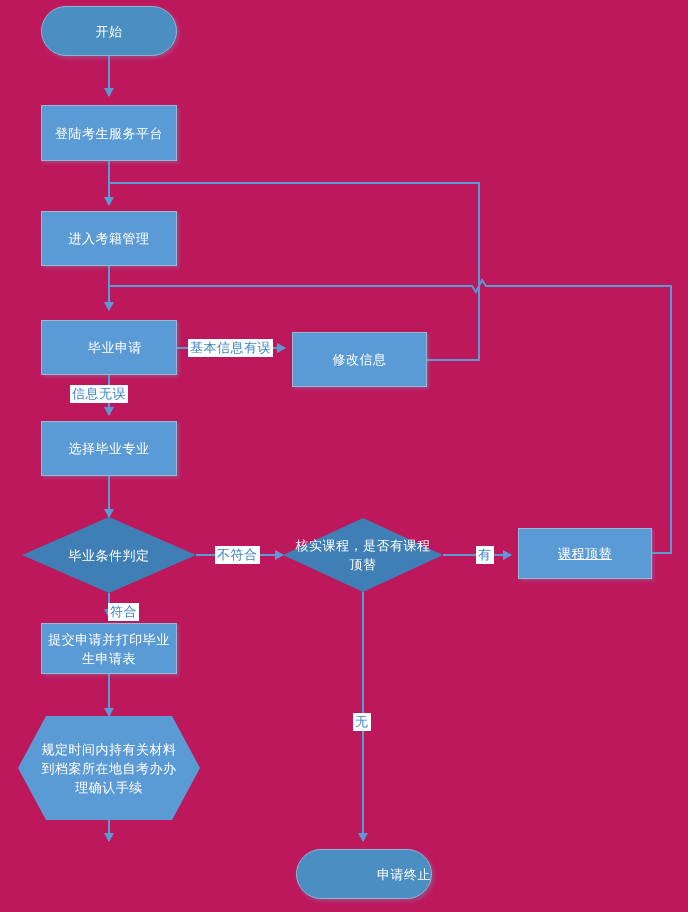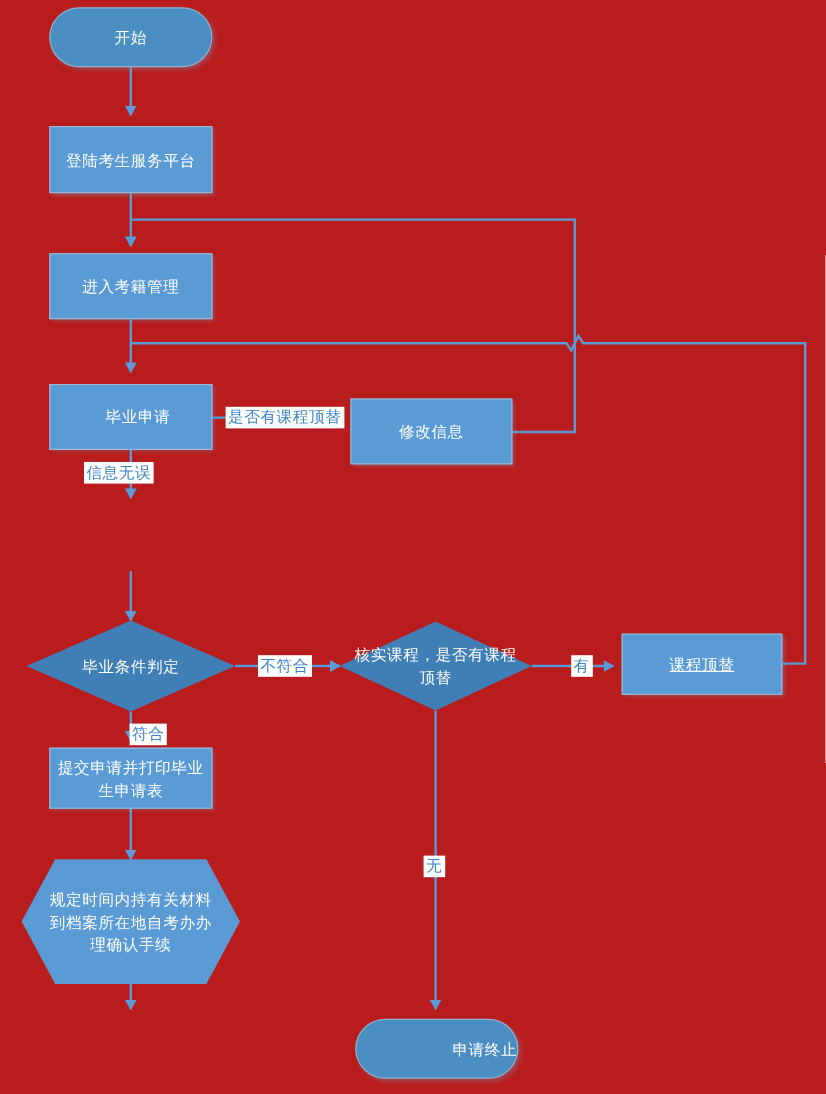--- a/index.html
+++ b/index.html
@@ -4,21 +4,21 @@
 <style>
   html, body {
     margin: 0;
     padding: 0;
     background: #ffffff;
   }
   #canvas {
     position: relative;
     width: 688px;
     height: 912px;
-    background: #b91c1c;
+    background: #be185d;
     font-family: "Liberation Sans", "DejaVu Sans", sans-serif;
     overflow: hidden;
   }
   #svg-layer {
     position: absolute;
     left: 0; top: 0;
     width: 688px;
     height: 912px;
   }
   .node {
@@ -140,20 +140,23 @@
   </div>
 
   <div class="node node-rect" style="left:41px; top:320px; width:136px; height:55px;padding-left:12px;">
     <span>毕业申请</span>
   </div>
 
   <div class="node node-rect" style="left:292px; top:320px; width:135px; height:55px;margin-top:12px;">
     <span>修改信息</span>
   </div>
 
+  <div class="node node-rect" style="left:41px; top:421px; width:136px; height:55px;">
+    <span>选择毕业专业</span>
+  </div>
 
   <div class="shape-label" style="left:22px; top:538px; width:174px; height:34px;">
     <span>毕业条件判定</span>
   </div>
 
   <div class="shape-label" style="left:288px; top:531px; width:150px; height:48px;">
     <span style="display:block; width:140px;">核实课程，是否有课程顶替</span>
   </div>
 
   <div class="node node-rect" style="left:518px; top:528px; width:134px; height:51px;text-decoration:underline;">
@@ -167,21 +170,21 @@
   <div class="shape-label" style="left:29px; top:728px; width:160px; height:80px;">
     <span style="display:block; width:136px;">规定时间内持有关材料到档案所在地自考办办理确认手续</span>
   </div>
 
 
   <div class="node node-term" style="left:296px; top:849px; width:136px; height:50px;justify-content:flex-end;">
     <span>申请终止</span>
   </div>
 
   <div class="edge-label" style="left:188px; top:339px;">
-    <span>是否有课程顶替</span>
+    <span>基本信息有误</span>
   </div>
 
   <div class="edge-label" style="left:70px; top:385px;">
     <span>信息无误</span>
   </div>
 
   <div class="edge-label" style="left:215px; top:546px;">
     <span>不符合</span>
   </div>
 

